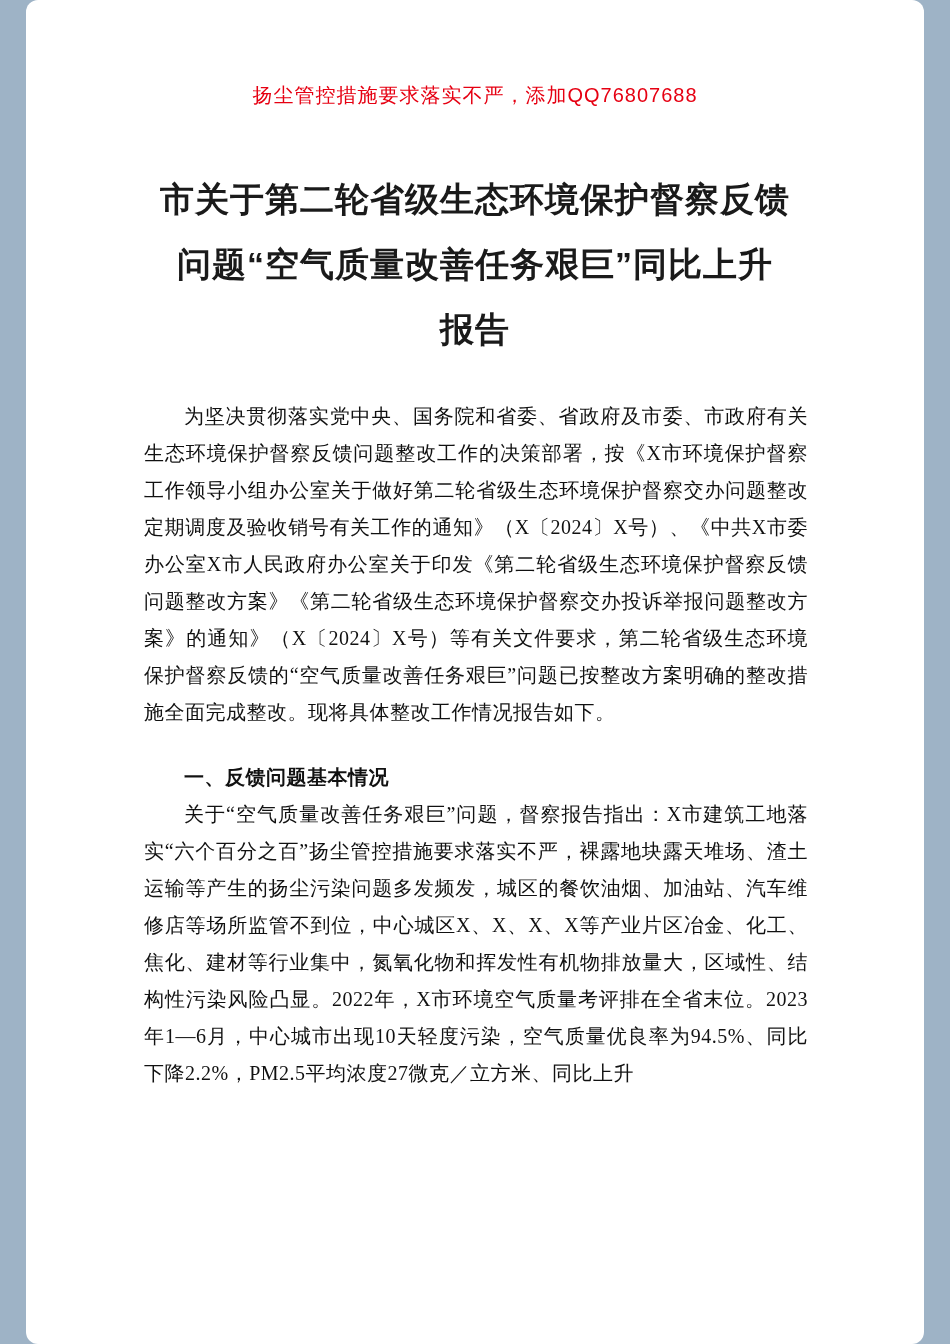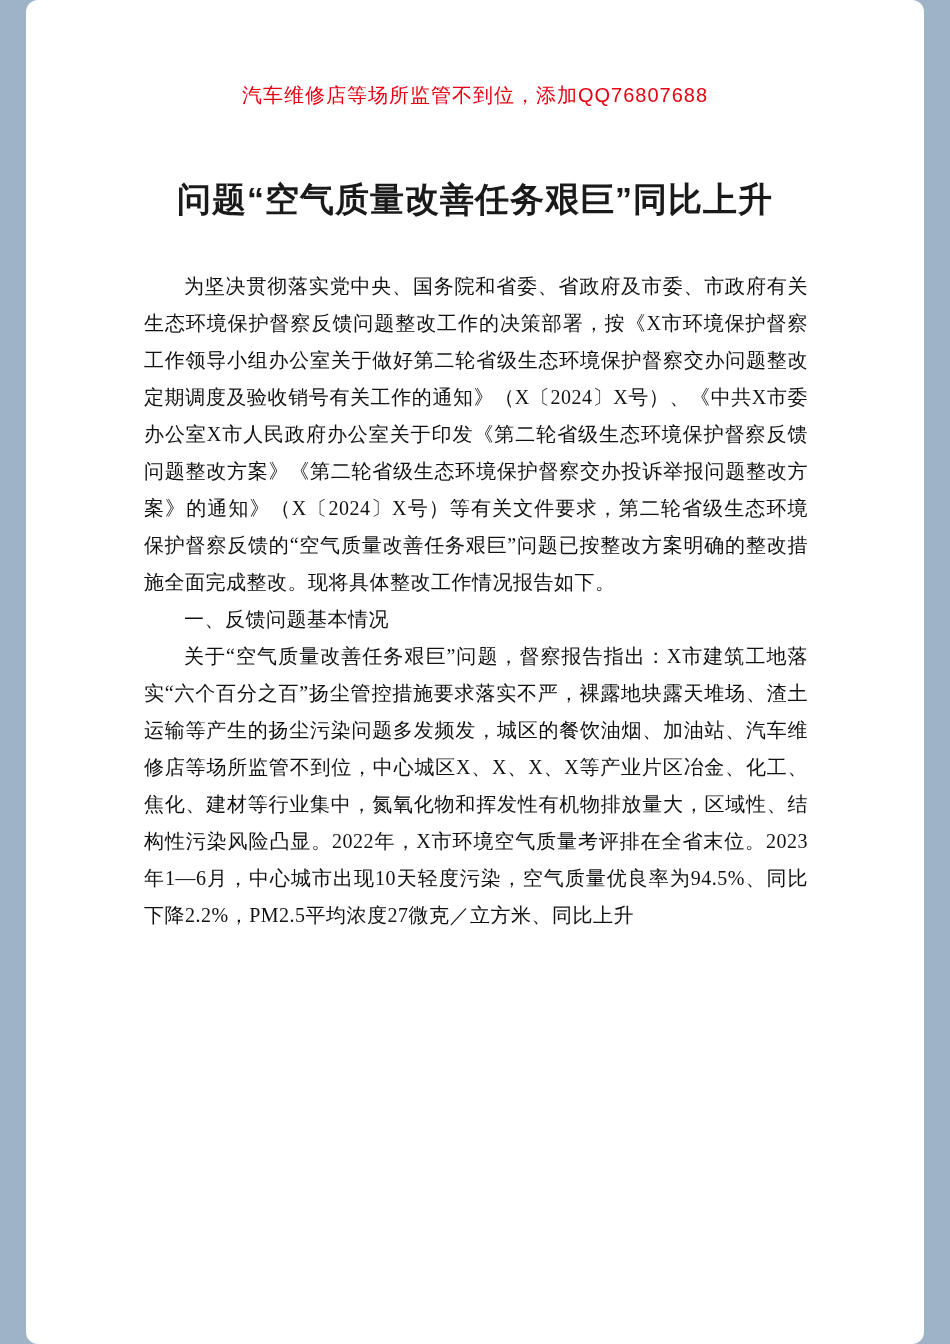--- a/index.html
+++ b/index.html
@@ -57,33 +57,36 @@
     margin: 0;
     font-size: 20px;
     line-height: 37px;
     text-align: justify;
     text-indent: 2em;
     color: #111111;
     letter-spacing: 0.5px;
     font-family: "Liberation Serif", serif;
   }
   .section-heading {
-    font-weight: 400;
+    font-weight: 700;
+    margin-top: 28px;
   }
 </style>
 </head>
 <body>
 
 <div class="viewport">
   <div class="page">
 
-    <div class="promo">汽车维修店等场所监管不到位，添加QQ76807688</div>
+    <div class="promo">扬尘管控措施要求落实不严，添加QQ76807688</div>
 
     <h1 class="title">
+      <span class="title-line">市关于第二轮省级生态环境保护督察反馈</span>
       <span class="title-line">问题“空气质量改善任务艰巨”同比上升</span>
+      <span class="title-line">报告</span>
     </h1>
 
     <div class="content">
       <p class="body-para">为坚决贯彻落实党中央、国务院和省委、省政府及市委、市政府有关生态环境保护督察反馈问题整改工作的决策部署，按《X市环境保护督察工作领导小组办公室关于做好第二轮省级生态环境保护督察交办问题整改定期调度及验收销号有关工作的通知》（X〔2024〕X号）、《中共X市委办公室X市人民政府办公室关于印发《第二轮省级生态环境保护督察反馈问题整改方案》《第二轮省级生态环境保护督察交办投诉举报问题整改方案》的通知》（X〔2024〕X号）等有关文件要求，第二轮省级生态环境保护督察反馈的“空气质量改善任务艰巨”问题已按整改方案明确的整改措施全面完成整改。现将具体整改工作情况报告如下。</p>
       <p class="body-para section-heading">一、反馈问题基本情况</p>
       <p class="body-para">关于“空气质量改善任务艰巨”问题，督察报告指出：X市建筑工地落实“六个百分之百”扬尘管控措施要求落实不严，裸露地块露天堆场、渣土运输等产生的扬尘污染问题多发频发，城区的餐饮油烟、加油站、汽车维修店等场所监管不到位，中心城区X、X、X、X等产业片区冶金、化工、焦化、建材等行业集中，氮氧化物和挥发性有机物排放量大，区域性、结构性污染风险凸显。2022年，X市环境空气质量考评排在全省末位。2023年1—6月，中心城市出现10天轻度污染，空气质量优良率为94.5%、同比下降2.2%，PM2.5平均浓度27微克／立方米、同比上升</p>
     </div>
 
   </div>
 </div>

